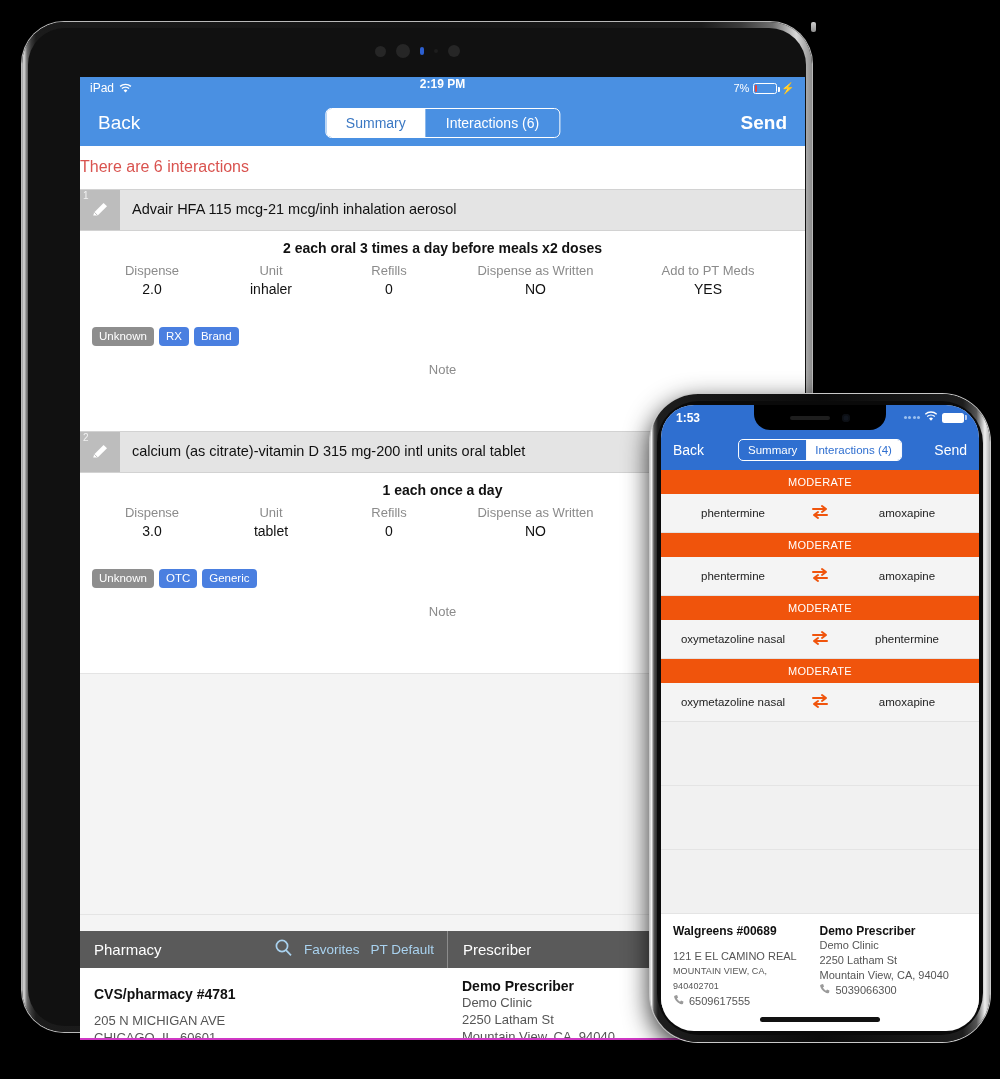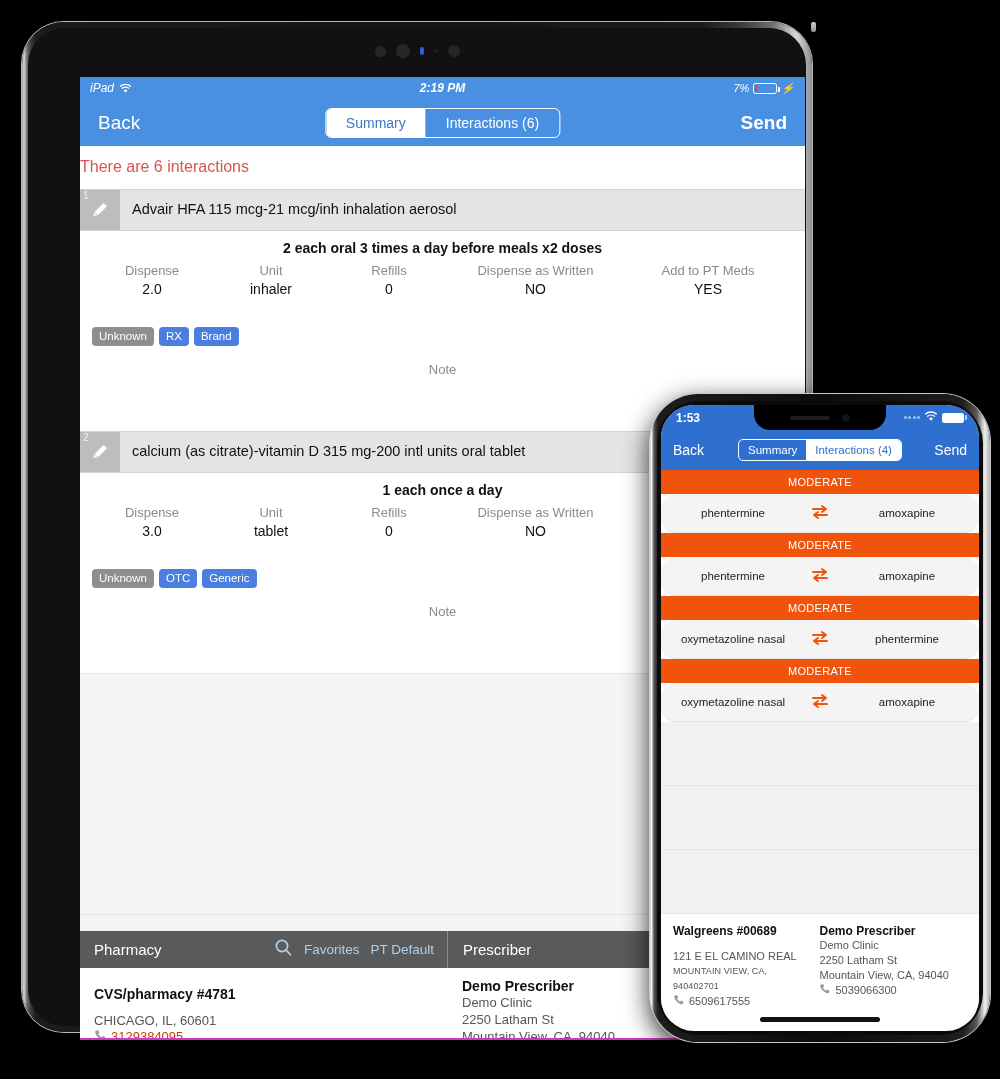--- a/index.html
+++ b/index.html
@@ -41,23 +41,22 @@
   
   .ipad-screen {
     position: absolute; left: 58px; top: 55px; width: 725px; height: 963px;
     background: #f4f4f4; overflow: hidden;
     border-bottom: 2px solid #cf38c4;
   }
 
   
   .ios-status {
     height: 22px; background: #4a90e2; color: #fff;
-    display: flex; align-items: center; font-size: 12px; padding: 0 10px;
+    display: flex; font-size: 12px; padding: 0 10px;
     position: relative;
-    font-style: italic;
   }
   .st-left { display: flex; align-items: center; gap: 5px; }
   .st-center { position: absolute; left: 0; right: 0; text-align: center; font-weight: bold; font-size: 12px;}
   .st-right { margin-left: auto; display: flex; align-items: center; gap: 4px; position: relative; z-index: 2;}
   .wifi-ico { width: 13px; height: 11px; display:inline-block; }
   .batt {
     width: 24px; height: 11px; border: 1.2px solid #fff; border-radius: 2.5px; position: relative;
     display: inline-block;
   }
   .batt::after { content:""; position:absolute; right:-3.5px; top:3px; width:2px; height:5px; background:#fff; border-radius:0 1px 1px 0;}
@@ -178,21 +177,20 @@
     position: absolute; left: 50%; top: 50%; transform: translate(-50%,-50%);
     display: flex; border: 1.2px solid #fff; border-radius: 5px; overflow: hidden; height: 22px;
   }
   .ip-seg-item { padding: 0 9px; display:flex; align-items:center; font-size: 11.5px; color:#fff; cursor:pointer; white-space:nowrap;}
   .ip-seg-item.active { background: #fff; color: #2f6fd0; }
 
   .sev { background: #f0540c; color: #fff; text-align: center; font-size: 11px; padding: 6px 0; letter-spacing: .3px; }
   .irow {
     background: #f4f4f4; display: flex; align-items: center; padding: 10px 8px;
     border-bottom: 1px solid #e2e2e2;
-    border-radius: 15px;
   }
   .icell { flex: 1; text-align: center; font-size: 11.5px; color: #222; }
   .icell.mid { flex: 0 0 46px; }
   .swap { color: #f0540c; display: inline-block; }
   .empty-row { background: #f1f1f1; height: 64px; border-bottom: 1px solid #e4e4e4; }
 
   .ip-foot { background: #fff; padding: 10px 12px 0; display: flex; }
   .ipf-left { flex: 1; padding-right: 6px; }
   .ipf-right { flex: 1.05; }
   .ipf-name { font-size: 12px; font-weight: bold; color: #111; }
@@ -347,20 +345,21 @@
           </span>
         </div>
         <div class="fh-right">
           <span class="fh-title">Prescriber</span>
         </div>
       </div>
       <div class="foot-body">
         <div class="fb-left">
           <div class="fb-name">CVS/pharmacy #4781</div>
           <div class="fb-gap"></div>
+          <div class="fb-line">205 N MICHIGAN AVE</div>
           <div class="fb-line">CHICAGO, IL, 60601</div>
           <div class="phone-row">
             <span class="ph-ico">
               <svg width="13" height="13" viewBox="0 0 13 13">
                   <path d="M2.4 1.5 L4.4 1.2 L5.5 3.8 L4.2 4.9 a7.5 7.5 0 0 0 3.4 3.4 L8.7 7 L11.3 8 L11 10 a1.4 1.4 0 0 1-1.6 1.2 C5.6 10.6 1.9 6.9 1.2 3.1 A1.4 1.4 0 0 1 2.4 1.5 Z" fill="#9a9a9a"></path>
                 </svg>
             </span>
             <span>3129384095</span>
           </div>
         </div>

